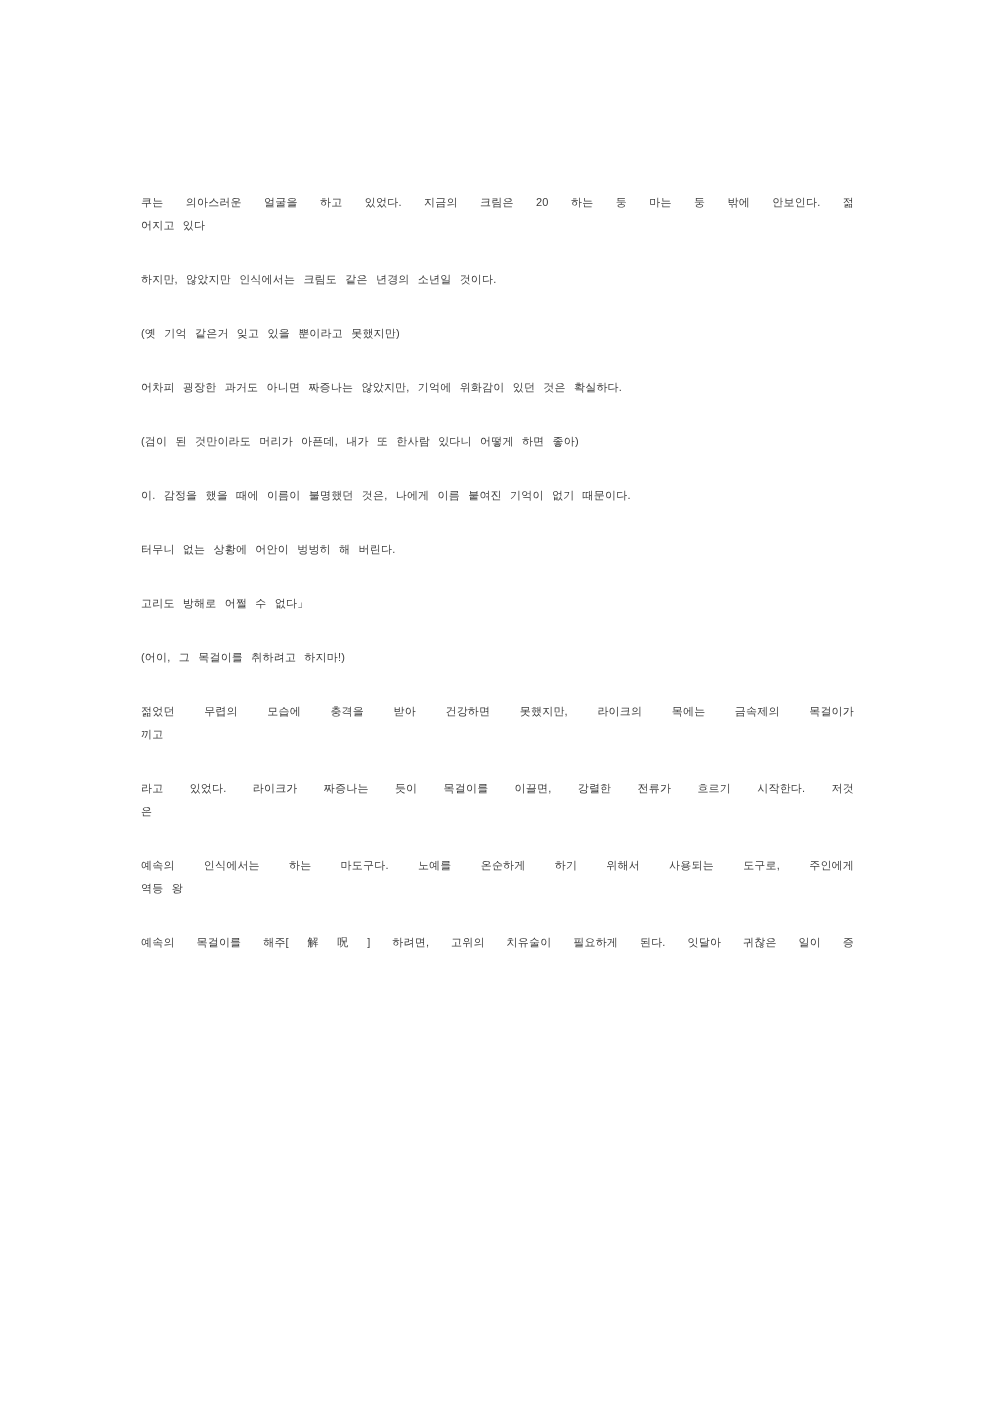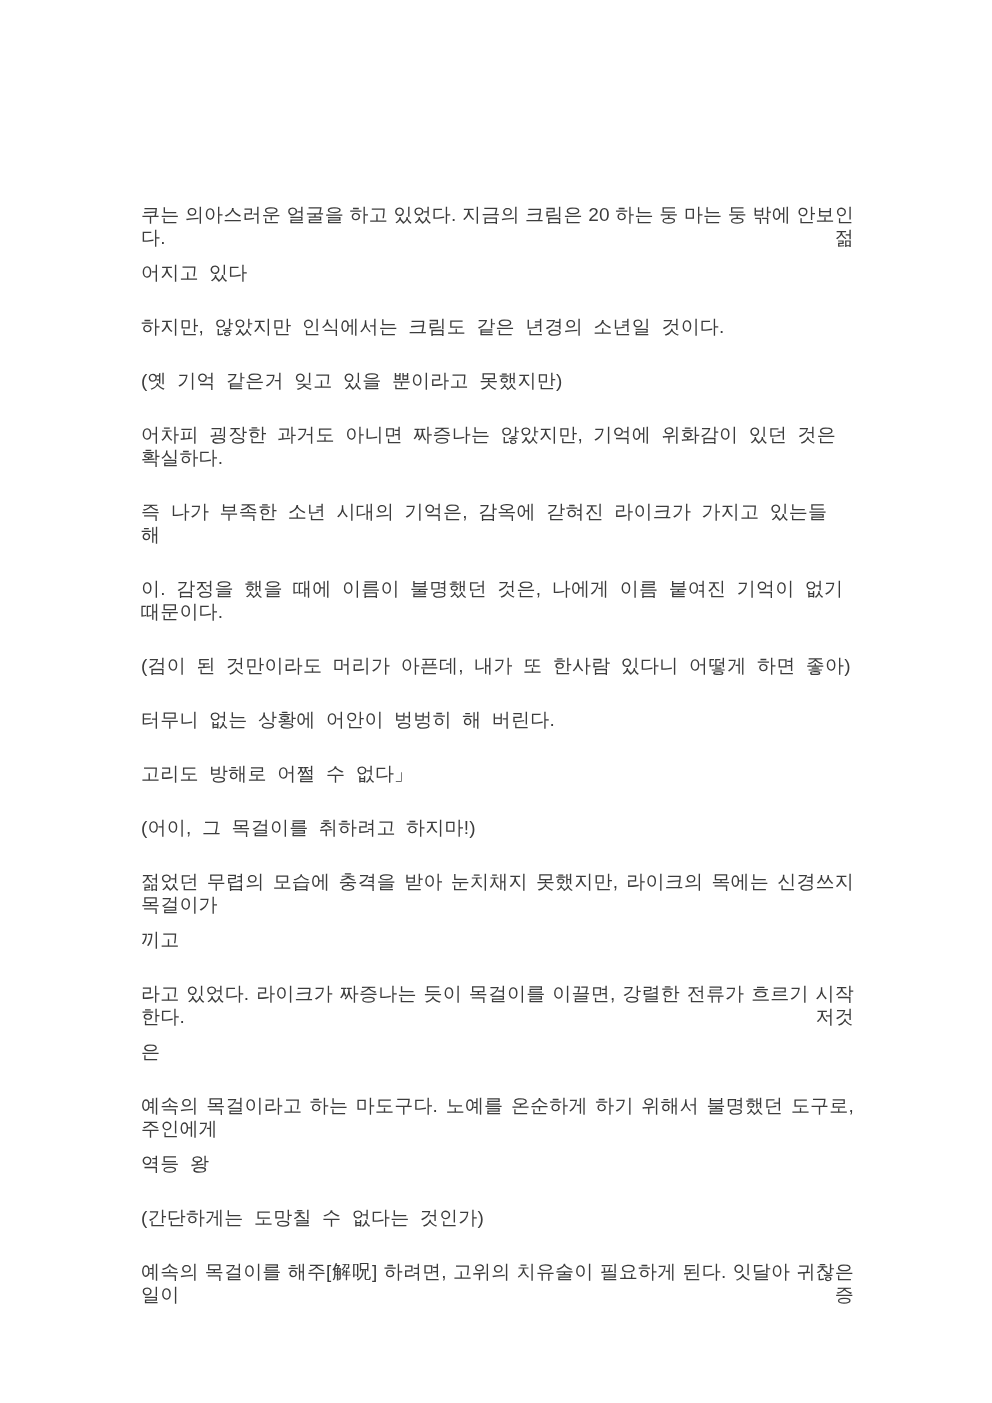--- a/index.html
+++ b/index.html
@@ -21,26 +21,25 @@
     top: 191px;
     width: 713px;
     color: #3c3c3c;
   }
   .para {
     margin: 0 0 31px 0;
     padding: 0;
   }
   .line {
     display: block;
-    font-size: 19px;
+    font-size: 11px;
     line-height: 23px;
     word-spacing: 5px;
     letter-spacing: 0.2px;
     white-space: normal;
-    margin-top: 12px;
   }
   .line.fill {
     text-align: justify;
     text-align-last: justify;
     word-spacing: normal;
   }
 </style>
 </head>
 <body>
 
@@ -53,49 +52,43 @@
       <p class="para">
         <span class="line">하지만, 않았지만 인식에서는 크림도 같은 년경의 소년일 것이다.</span>
       </p>
       <p class="para">
         <span class="line">(옛 기억 같은거 잊고 있을 뿐이라고 못했지만)</span>
       </p>
       <p class="para">
         <span class="line">어차피 굉장한 과거도 아니면 짜증나는 않았지만, 기억에 위화감이 있던 것은 확실하다.</span>
       </p>
       <p class="para">
-        <span class="line">즉 나가 부족한 소년 시대의 기억은, 감옥에 갇혀진 라이크가 가지고 있는들 해</span>
+        <span class="line">(검이 된 것만이라도 머리가 아픈데, 내가 또 한사람 있다니 어떻게 하면 좋아)</span>
       </p>
       <p class="para">
         <span class="line">이. 감정을 했을 때에 이름이 불명했던 것은, 나에게 이름 붙여진 기억이 없기 때문이다.</span>
-      </p>
-      <p class="para">
-        <span class="line">(검이 된 것만이라도 머리가 아픈데, 내가 또 한사람 있다니 어떻게 하면 좋아)</span>
       </p>
       <p class="para">
         <span class="line">터무니 없는 상황에 어안이 벙벙히 해 버린다.</span>
       </p>
       <p class="para">
         <span class="line">고리도 방해로 어쩔 수 없다」</span>
       </p>
       <p class="para">
         <span class="line">(어이, 그 목걸이를 취하려고 하지마!)</span>
       </p>
       <p class="para">
-        <span class="line fill">젊었던 무렵의 모습에 충격을 받아 눈치채지 못했지만, 라이크의 목에는 신경쓰지 목걸이가</span>
+        <span class="line fill">젊었던 무렵의 모습에 충격을 받아 건강하면 못했지만, 라이크의 목에는 금속제의 목걸이가</span>
         <span class="line">끼고</span>
       </p>
       <p class="para">
         <span class="line fill">라고 있었다. 라이크가 짜증나는 듯이 목걸이를 이끌면, 강렬한 전류가 흐르기 시작한다. 저것</span>
         <span class="line">은</span>
       </p>
       <p class="para">
-        <span class="line fill">예속의 목걸이라고 하는 마도구다. 노예를 온순하게 하기 위해서 불명했던 도구로, 주인에게</span>
+        <span class="line fill">예속의 인식에서는 하는 마도구다. 노예를 온순하게 하기 위해서 사용되는 도구로, 주인에게</span>
         <span class="line">역등 왕</span>
-      </p>
-      <p class="para">
-        <span class="line">(간단하게는 도망칠 수 없다는 것인가)</span>
       </p>
       <p class="para">
         <span class="line fill">예속의 목걸이를 해주[解呪] 하려면, 고위의 치유술이 필요하게 된다. 잇달아 귀찮은 일이 증</span>
       </p>
     </div>
 </div>
 
 </body></html>

